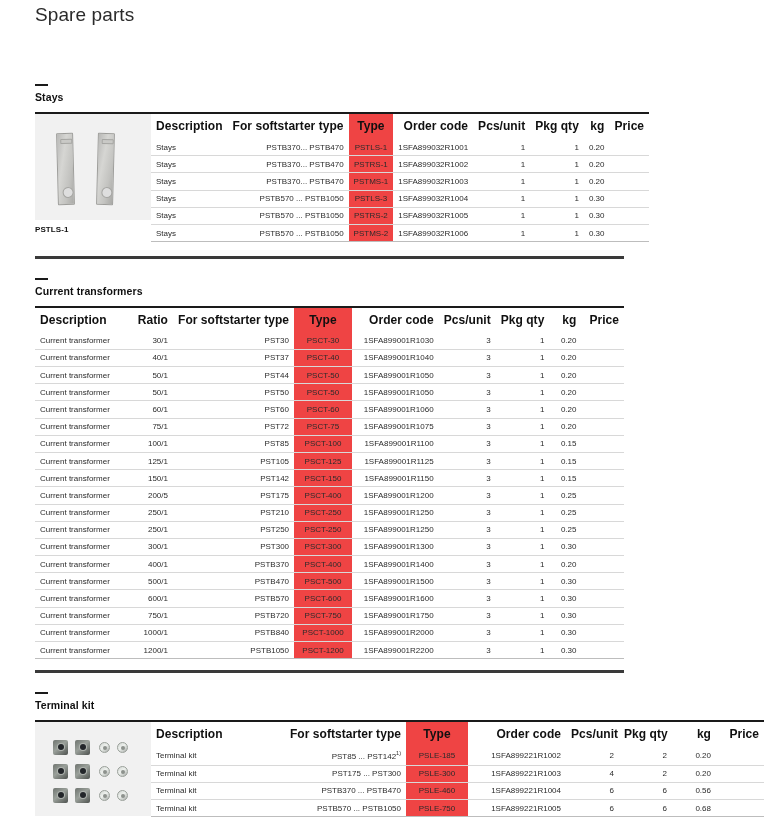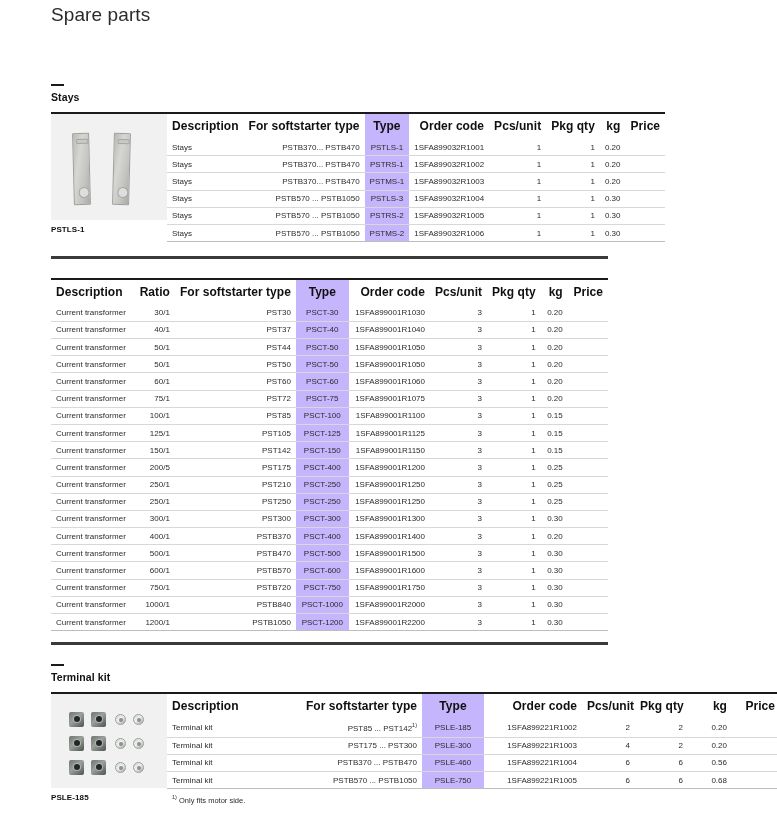--- a/index.html
+++ b/index.html
@@ -5,21 +5,21 @@
   * { box-sizing: border-box; }
   html, body { margin: 0; padding: 0; }
   body {
     width: 777px;
     height: 821px;
     background: #ffffff;
     font-family: "Liberation Sans", sans-serif;
     color: #1a1a1a;
     overflow: hidden;
   }
-  .page { position: relative; width: 648px; height: 821px; padding: 0 40px; }
+  .page { position: relative; width: 648px; height: 821px; padding: 0 24px; }
 
   .page-title {
     font-size: 19px;
     font-weight: 400;
     color: #2b2b2b;
     letter-spacing: 0.1px;
     margin: 0;
     padding-top: 4px;
     padding-left: 11px;
   }
@@ -73,21 +73,21 @@
     letter-spacing: 0.05px;
   }
   table.spec tbody td {
     font-size: 8px;
     color: #2b2b2b;
     padding: 3.6px 5px;
     border-bottom: 0.6px solid #d8d8d8;
     white-space: nowrap;
   }
   table.spec tbody tr:last-child td { border-bottom: 0.8px solid #bdbdbd; }
-  td.c-type, th.c-type { background: #c4b5fd; }
+  td.c-type, th.c-type { background: #ef4444; }
   .ta-l { text-align: left; }
   .ta-r { text-align: right; }
   .ta-c { text-align: center; }
 
   .footnote {
     font-size: 7.5px;
     color: #2b2b2b;
     padding: 5px 5px 0 5px;
   }
   .footnote sup { font-size: 5.5px; }
@@ -268,20 +268,24 @@
               <td class="ta-r"></td>
             </tr>
         </tbody>
       </table>
     </div>
   </div>
 
   <div class="rule-bottom" style="margin-top:14px;"></div>
 
   <div class="section" style="margin-top:19px;">
+    <div class="section-head">
+      <div class="dash"></div>
+      <div class="section-title">Current transformers</div>
+    </div>
 
     <div class="block">
 
       <table class="spec">
         <colgroup>
           <col style="width:110px">
             <col style="width:50px">
             <col style="width:108px">
           <col style="width:66px">
             <col style="width:95px">

